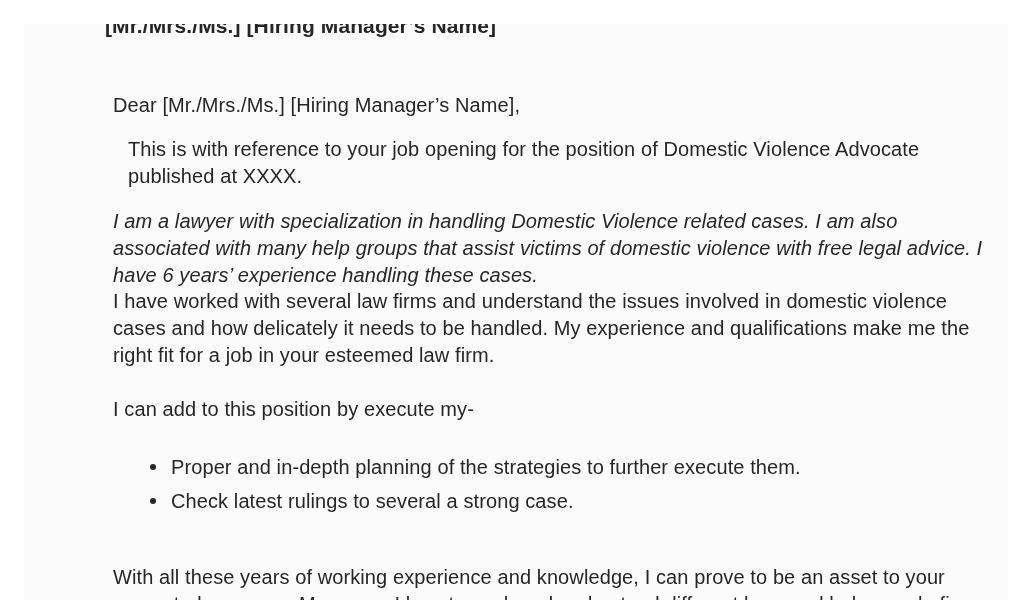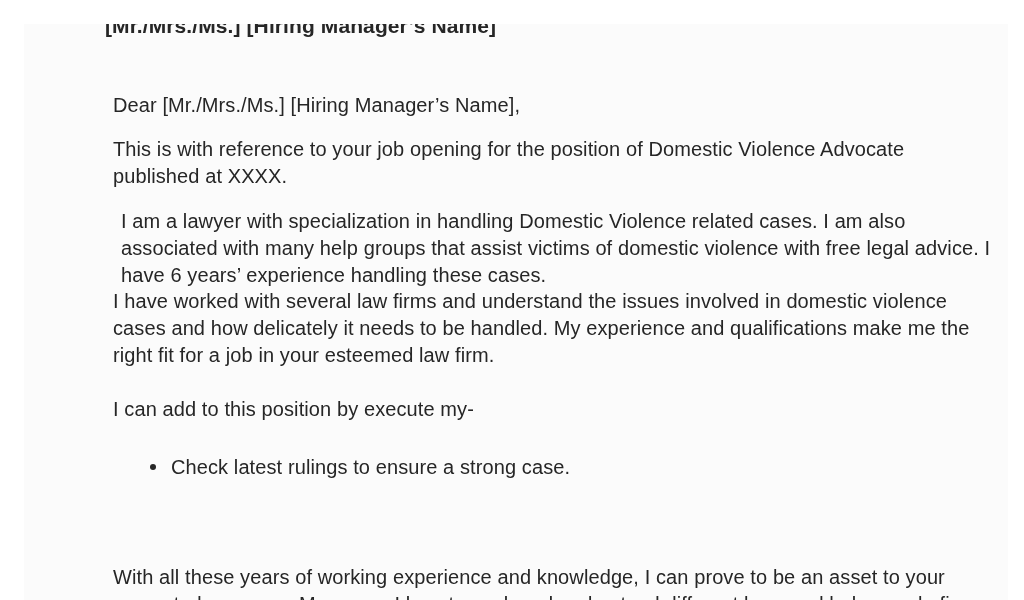--- a/index.html
+++ b/index.html
@@ -29,22 +29,22 @@
   .clipped-line {
     position: absolute;
     left: 73px;
     top: -18px;
     font-size: 21px;
     line-height: 24px;
     font-weight: 700;
     white-space: nowrap;
   }
   .salutation        { position: absolute; top: 52px;  left: 0; width: 100%; }
-  .para-intro        { position: absolute; top: 96px;  left: 0; width: 100%; }
-  .para-background   { position: absolute; top: 168px; left: 8px; width: 100%; }
+  .para-intro        { position: absolute; top: 96px;  left: 15px; width: 100%; }
+  .para-background   { position: absolute; top: 168px; left: 0; width: 100%; font-style: italic; }
   .para-experience   { position: absolute; top: 248px; left: 0; width: 100%; }
   .para-leadin       { position: absolute; top: 356px; left: 0; width: 100%; }
   .skills-list       { position: absolute; top: 406px; left: 0; width: 100%; list-style: none; }
   .skills-list li {
     position: relative;
     padding-left: 50px;
     line-height: 26px;
   }
   .skills-list li::before {
     content: "";
@@ -71,19 +71,20 @@
 
     <p class="para-intro">This is with reference to your job opening for the position of Domestic Violence Advocate published at XXXX.</p>
 
     <p class="para-background">I am a lawyer with specialization in handling Domestic Violence related cases. I am also associated with many help groups that assist victims of domestic violence with free legal advice. I have 6 years’ experience handling these cases.</p>
 
     <p class="para-experience">I have worked with several law firms and understand the issues involved in domestic violence cases and how delicately it needs to be handled. My experience and qualifications make me the right fit for a job in your esteemed law firm.</p>
 
     <p class="para-leadin">I can add to this position by execute my-</p>
 
     <ul class="skills-list">
-      <li>Check latest rulings to ensure a strong case.</li>
+      <li>Proper and in-depth planning of the strategies to further execute them.</li>
+      <li>Check latest rulings to several a strong case.</li>
     </ul>
 
     <p class="para-closing">With all these years of working experience and knowledge, I can prove to be an asset to your respected company. Moreover, I love to work and understand different laws and help people fix their problems I will add more value to this job.</p>
 
   </div>
 </div>
 
 </body></html>

